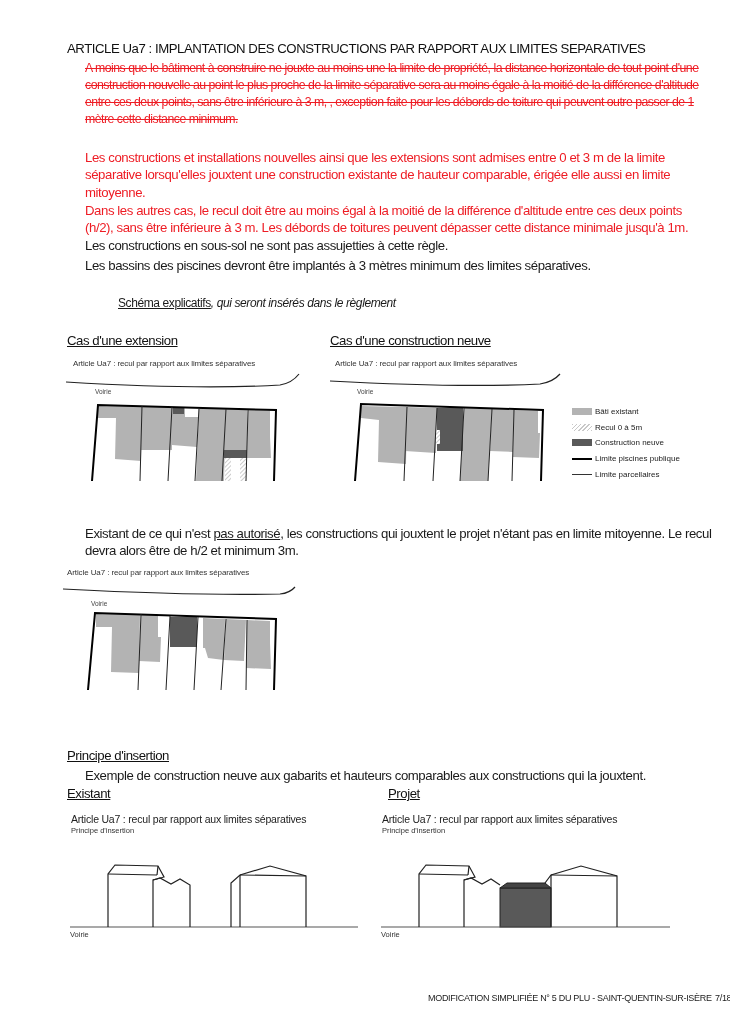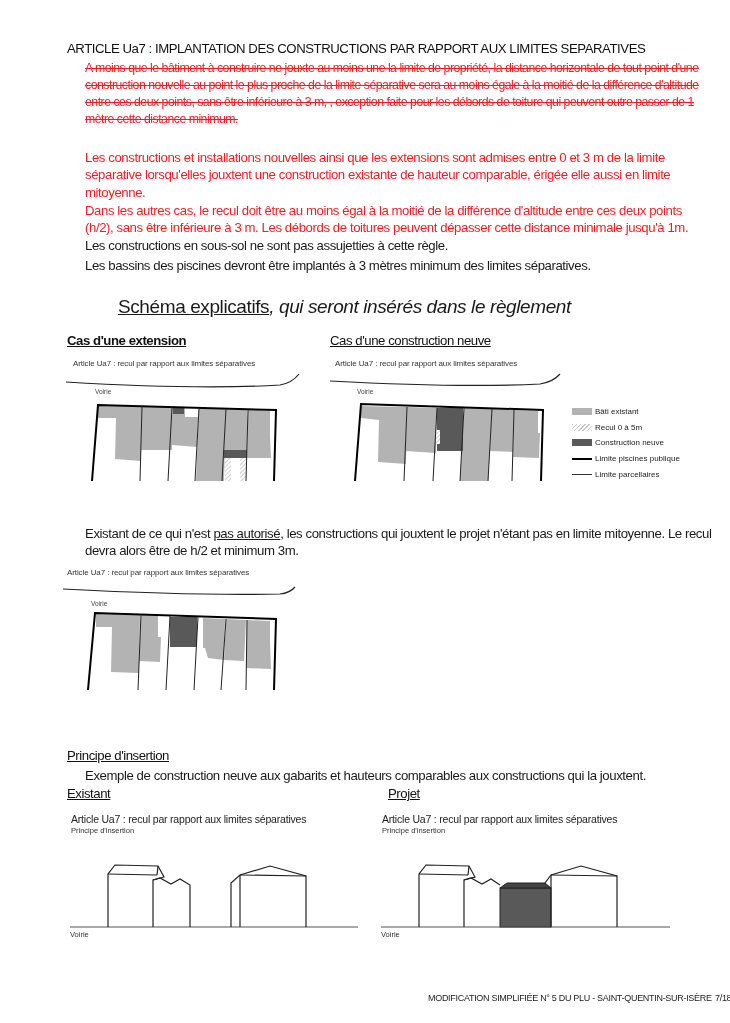--- a/index.html
+++ b/index.html
@@ -27,25 +27,25 @@
 
 <div class="abs title cond">ARTICLE Ua7 : IMPLANTATION DES CONSTRUCTIONS PAR RAPPORT AUX LIMITES SEPARATIVES</div>
 
 <div class="abs para red strike" style="top:60px;">A moins que le bâtiment à construire ne jouxte au moins une la limite de propriété, la distance horizontale de tout point d'une construction nouvelle au point le plus proche de la limite séparative sera au moins égale à la moitié de la différence d'altitude entre ces deux points, sans être inférieure à 3 m, , exception faite pour les débords de toiture qui peuvent outre passer de 1 mètre cette distance minimum.</div>
 
 <div class="abs para red" style="top:149px;">Les constructions et installations nouvelles ainsi que les extensions sont admises entre 0 et 3 m de la limite séparative lorsqu'elles jouxtent une construction existante de hauteur comparable, érigée elle aussi en limite mitoyenne.</div>
 <div class="abs para red" style="top:202px;">Dans les autres cas, le recul doit être au moins égal à la moitié de la différence d'altitude entre ces deux points (h/2), sans être inférieure à 3 m. Les débords de toitures peuvent dépasser cette distance minimale jusqu'à 1m.</div>
 <div class="abs para" style="top:237px;">Les constructions en sous-sol ne sont pas assujetties à cette règle.</div>
 <div class="abs para" style="top:257px;">Les bassins des piscines devront être implantés à 3 mètres minimum des limites séparatives.</div>
 
-<div class="abs" style="left:118px; top:296px; font-size:19px; letter-spacing:-0.4px; white-space:nowrap;">
+<div class="abs" style="left:118px; top:296px; font-size:12px; letter-spacing:-0.4px; white-space:nowrap;">
   <span class="u">Schéma explicatifs</span><span class="it">, qui seront insérés dans le règlement</span>
 </div>
 
-<div class="abs heading" style="left:67px; top:333px;font-weight:bold;">Cas d'une extension</div>
+<div class="abs heading" style="left:67px; top:333px;">Cas d'une extension</div>
 <div class="abs diag-cap" style="left:73px; top:359px;">Article Ua7 : recul par rapport aux limites séparatives</div>
 <svg style="left:0; top:0;" width="730" height="1023">
   <defs>
     <pattern id="hatch" width="3" height="3" patternUnits="userSpaceOnUse" patternTransform="rotate(45)">
       <rect width="3" height="3" fill="#ffffff"></rect>
       <line x1="0" y1="0" x2="0" y2="3" stroke="#9a9a9a" stroke-width="1"></line>
     </pattern>
   </defs>
   <path d="M66 382 Q 200 390 280 385 Q 292 383 299 374" fill="none" stroke="#222" stroke-width="1.2"></path>
 

